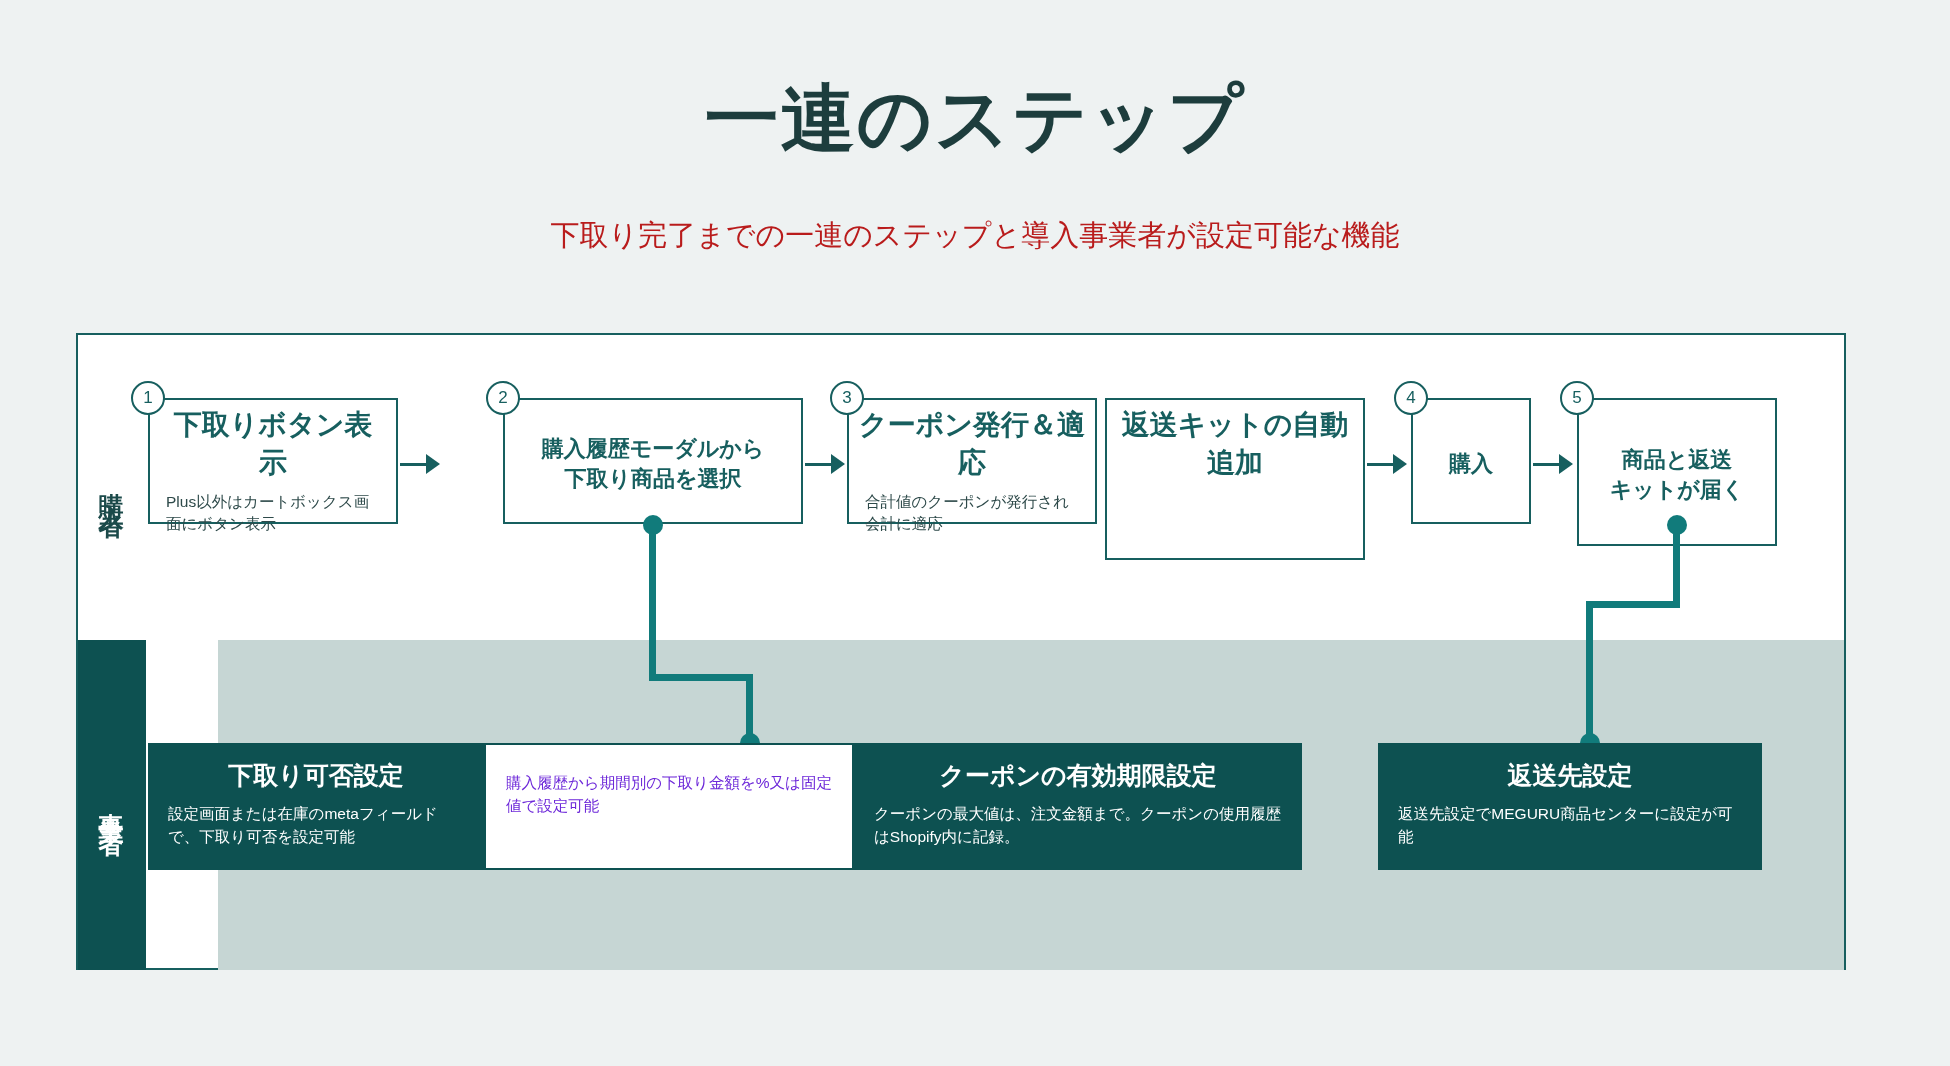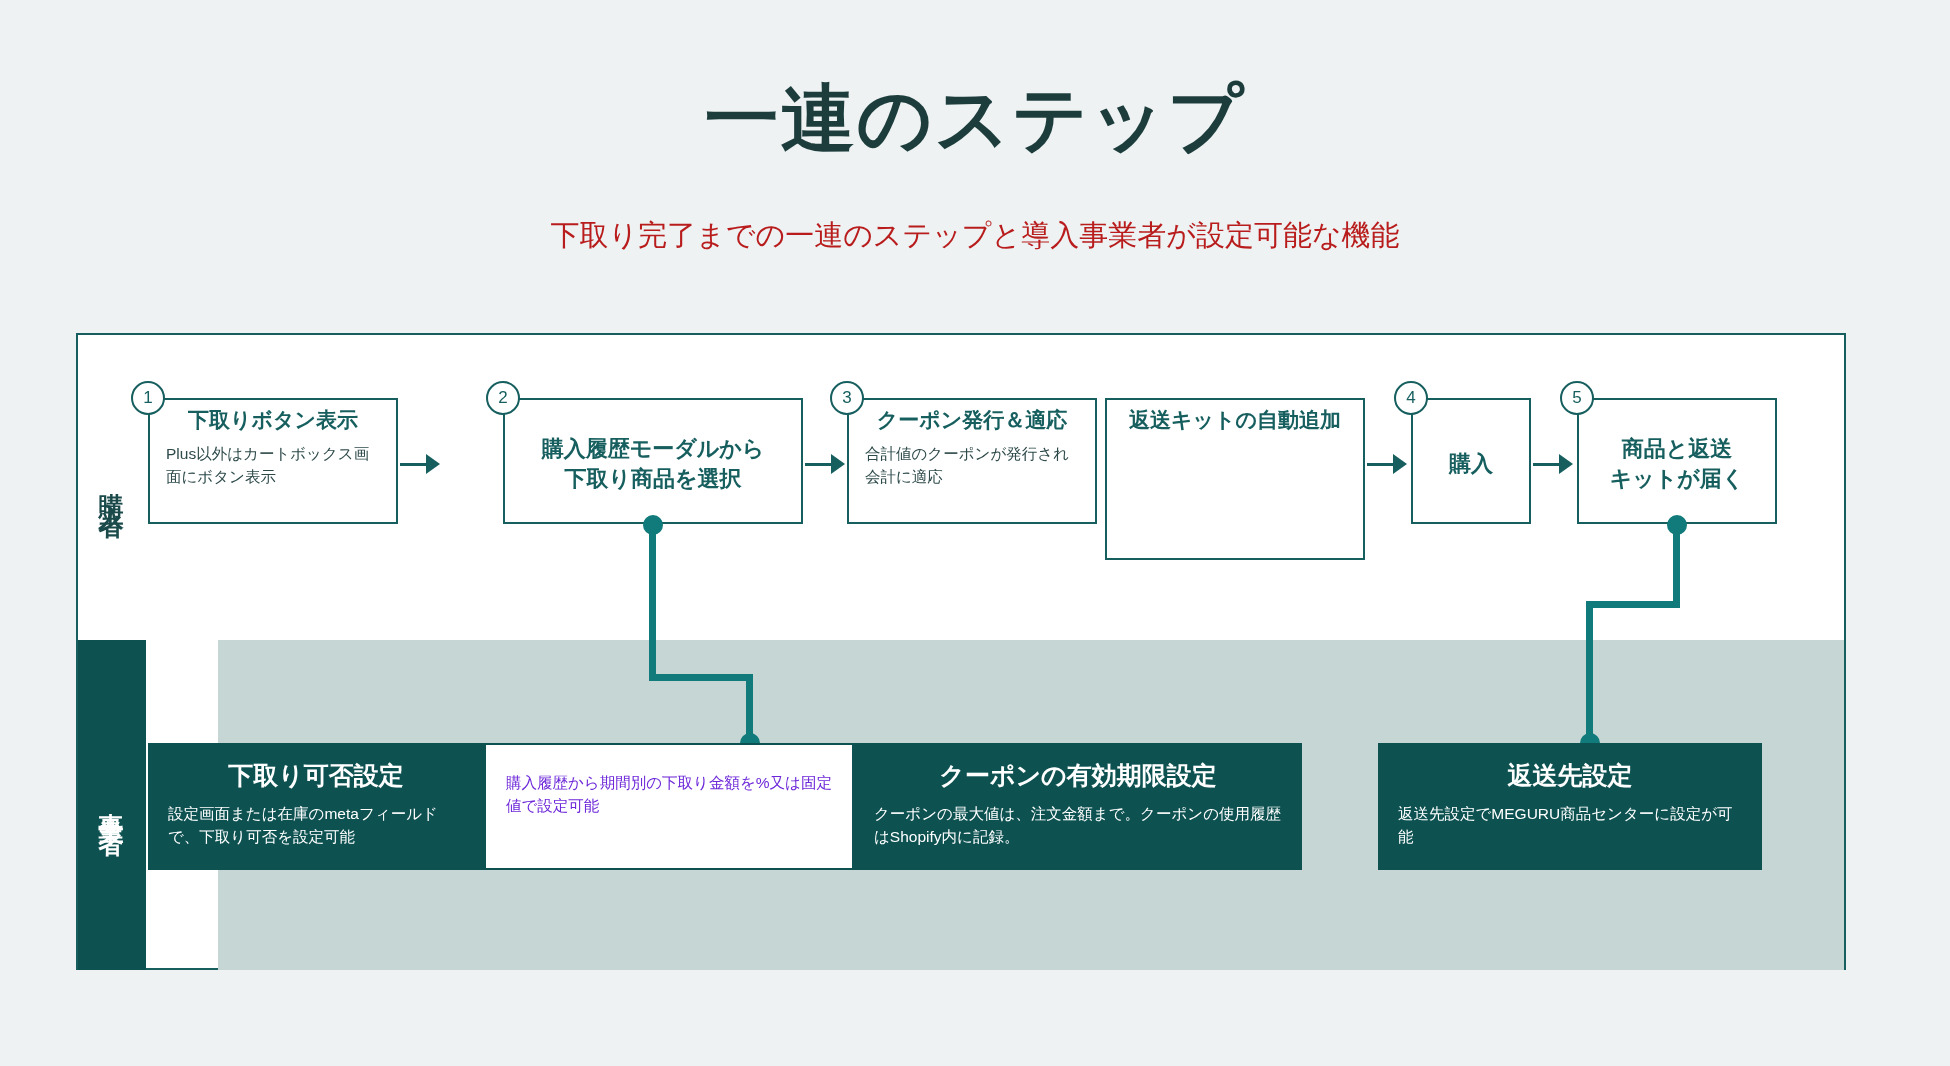--- a/index.html
+++ b/index.html
@@ -69,21 +69,21 @@
   }
 
   
   .step-box {
     position: absolute;
     border: 2px solid #175f5f;
     background: #ffffff;
     padding-top: 6px;
   }
   .step-title {
-    font-size: 21px; font-weight: 700; color: #175f5f;
+    font-size: 28px; font-weight: 700; color: #175f5f;
     text-align: center; line-height: 1.35;
     padding: 0 10px;
   }
   .step-desc {
     font-size: 15.5px; font-weight: 400; color: #2e4a4a;
     line-height: 1.45; padding: 9px 16px 0 16px;
   }
   .step-num {
     position: absolute;
     width: 34px; height: 34px;
@@ -198,21 +198,21 @@
     <div class="step-box" style="left:1333px; top:63px; width:120px; height:126px; display:flex; align-items:center; justify-content:center;">
       <div class="step-title" style="font-size:22px;">購入</div>
     </div>
     <div class="step-num" style="left:1316px; top:46px;">4</div>
 
     <div class="arrow" style="left:1455px; top:119px;">
       <div class="shaft" style="width:26px;"></div>
         <div class="head"></div>
     </div>
 
-    <div class="step-box" style="left:1499px; top:63px; width:200px; height:126px; display:flex; align-items:center; justify-content:center;">
+    <div class="step-box" style="left:1499px; top:63px; width:200px; height:148px; display:flex; align-items:center; justify-content:center;">
       <div class="step-title" style="white-space:pre-line; font-size:22px;">商品と返送
 キットが届く</div>
     </div>
     <div class="step-num" style="left:1482px; top:46px;">5</div>
 
     <div class="conn-dot" style="left:565px; top:180px;"></div>
     <div class="conn-line" style="left:571px; top:190px; width:7px; height:156px;"></div>
     <div class="conn-line" style="left:571px; top:339px; width:104px; height:7px;"></div>
     <div class="conn-line" style="left:668px; top:339px; width:7px; height:69px;"></div>
     <div class="conn-dot" style="left:662px; top:398px;"></div>

